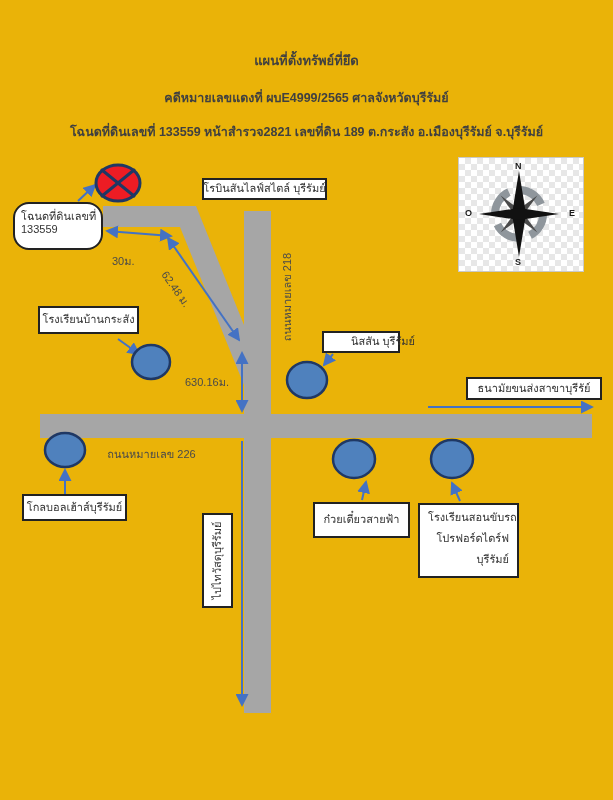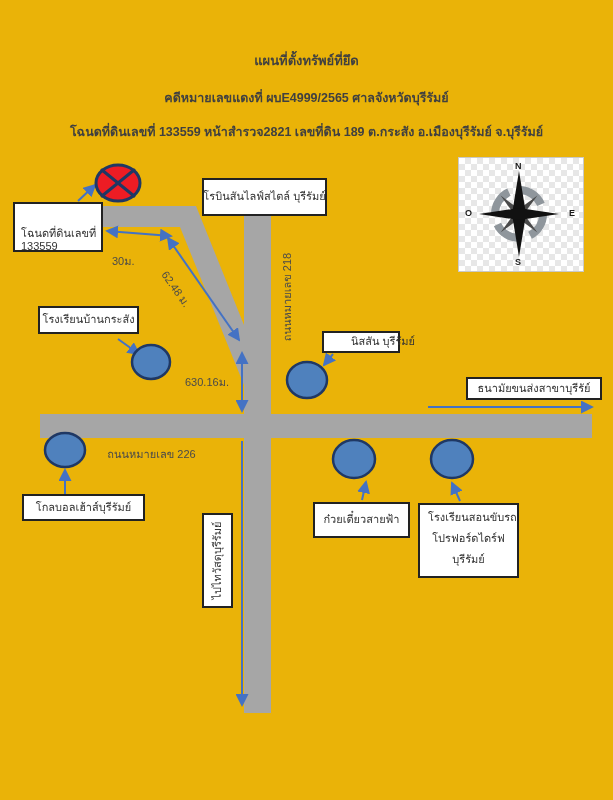--- a/index.html
+++ b/index.html
@@ -14,29 +14,29 @@
   .road{fill:var(--road,#a6a6a6);}
   .arrow{stroke:var(--arrow,#4472c4);stroke-width:2;fill:none;}
   .ahead{fill:var(--arrow,#4472c4);}
   .poi{fill:var(--poi-fill,#4f81bd);stroke:var(--poi-border,#1f3864);stroke-width:2.5;}
   .marker-ell{fill:var(--marker-fill,#ed1c24);stroke:var(--marker-border,#1f3864);stroke-width:3;}
   .marker-x{stroke:var(--marker-border,#1f3864);stroke-width:3;stroke-linecap:round;}
 
   .map-box{position:absolute;background:#fff;border:2px solid #222;box-sizing:border-box;
            font-size:11px;color:#333;display:flex;align-items:center;justify-content:center;
            text-align:center;line-height:1.2;white-space:nowrap;}
-  .box-deed{left:13px;top:202px;width:90px;height:48px;display:block;text-align:left;padding:23px 6px;}
+  .box-deed{left:13px;top:202px;width:90px;height:48px;display:block;text-align:left;padding:6px 6px;border-radius:16px;}
   .box-deed .l2{}
-  .box-robinson{left:202px;top:178px;width:125px;height:38px;}
+  .box-robinson{left:202px;top:178px;width:125px;height:22px;}
   .box-krasang{left:38px;top:306px;width:101px;height:28px;}
   .box-nissan{left:322px;top:331px;width:78px;height:22px;padding-left:44px;}
   .box-transport{left:466px;top:377px;width:136px;height:23px;}
-  .box-global{left:22px;top:494px;width:123px;height:27px;}
+  .box-global{left:22px;top:494px;width:105px;height:27px;}
   .box-noodle{left:313px;top:502px;width:97px;height:36px;}
-  .box-driving{left:418px;top:503px;width:101px;height:75px;display:block;text-align:center;padding:6px 8px;}
+  .box-driving{left:418px;top:503px;width:101px;height:75px;display:block;text-align:right;padding:6px 8px;}
   .box-driving .ds{margin-bottom:8px;}
   .box-watsadu{left:170px;top:545px;width:95px;height:31px;transform:rotate(-90deg);}
 
   .maplabel{position:absolute;font-size:11px;color:#4a4a4a;white-space:nowrap;}
   .lbl-218{left:241px;top:290px;width:92px;height:14px;line-height:14px;text-align:center;transform:rotate(-90deg);}
   .lbl-226{left:104px;top:445px;width:95px;text-align:center;}
   .lbl-30{left:112px;top:252px;}
   .lbl-62{left:140px;top:280px;width:72px;text-align:center;transform:rotate(55deg);}
   .lbl-630{left:185px;top:373px;}
 

